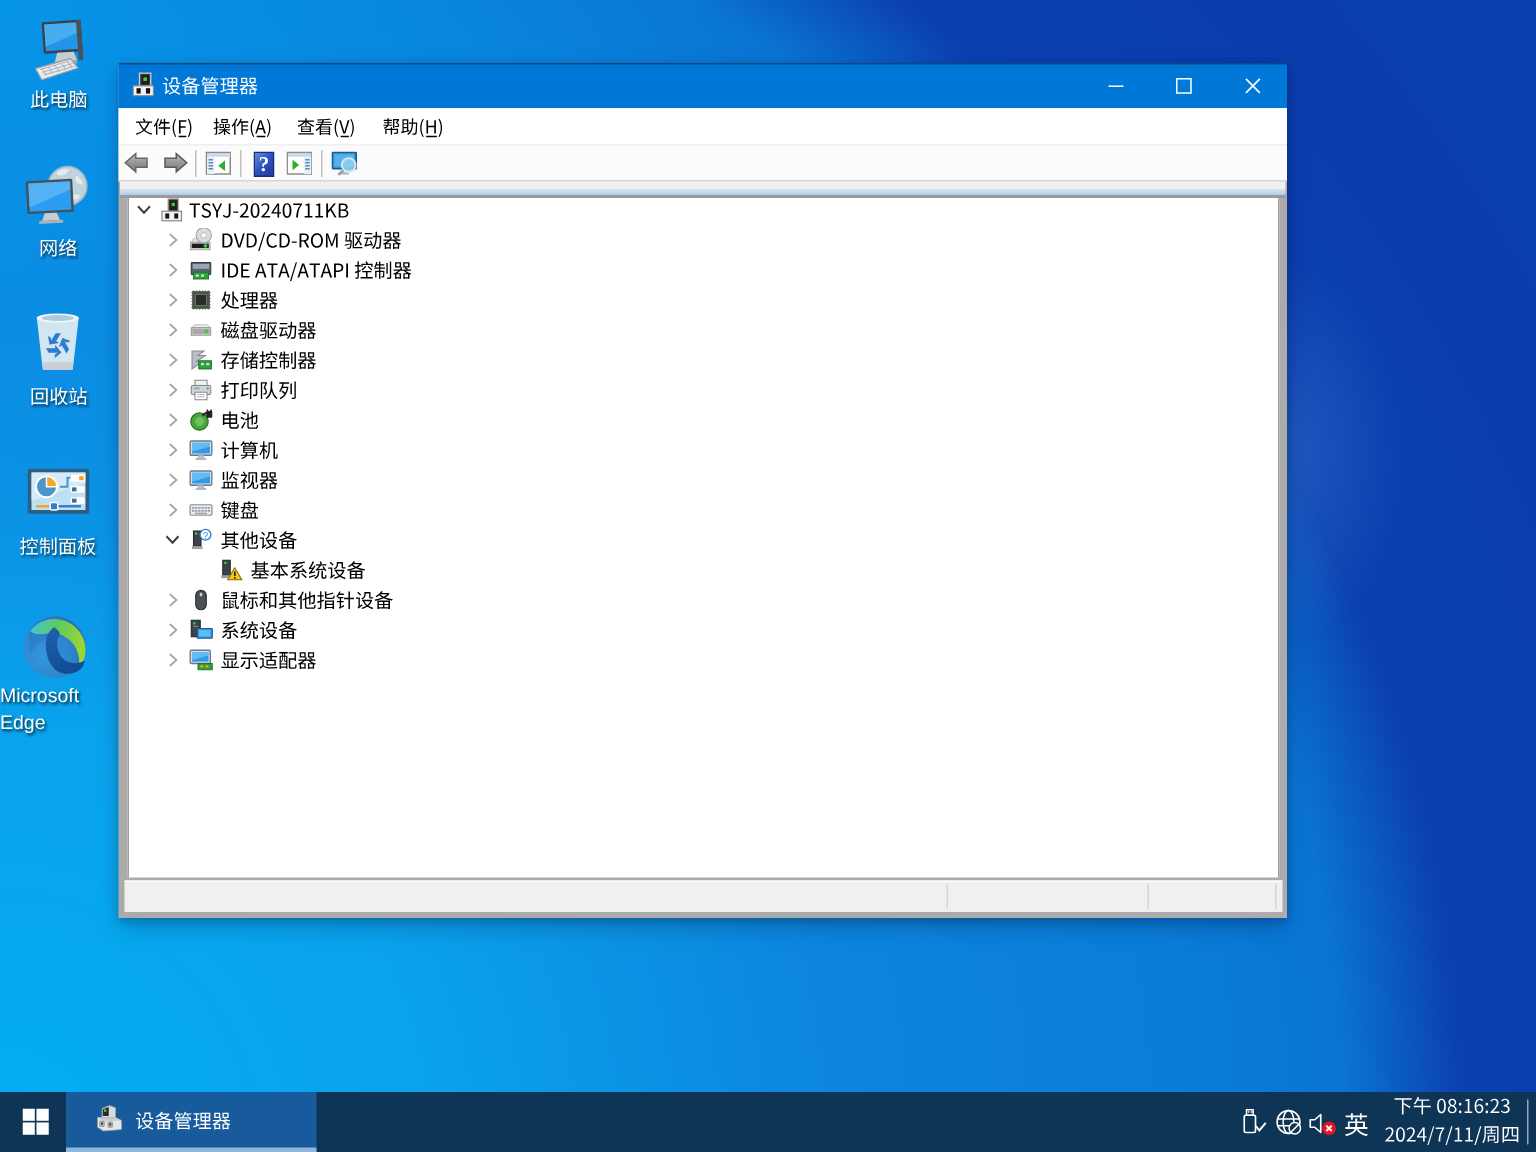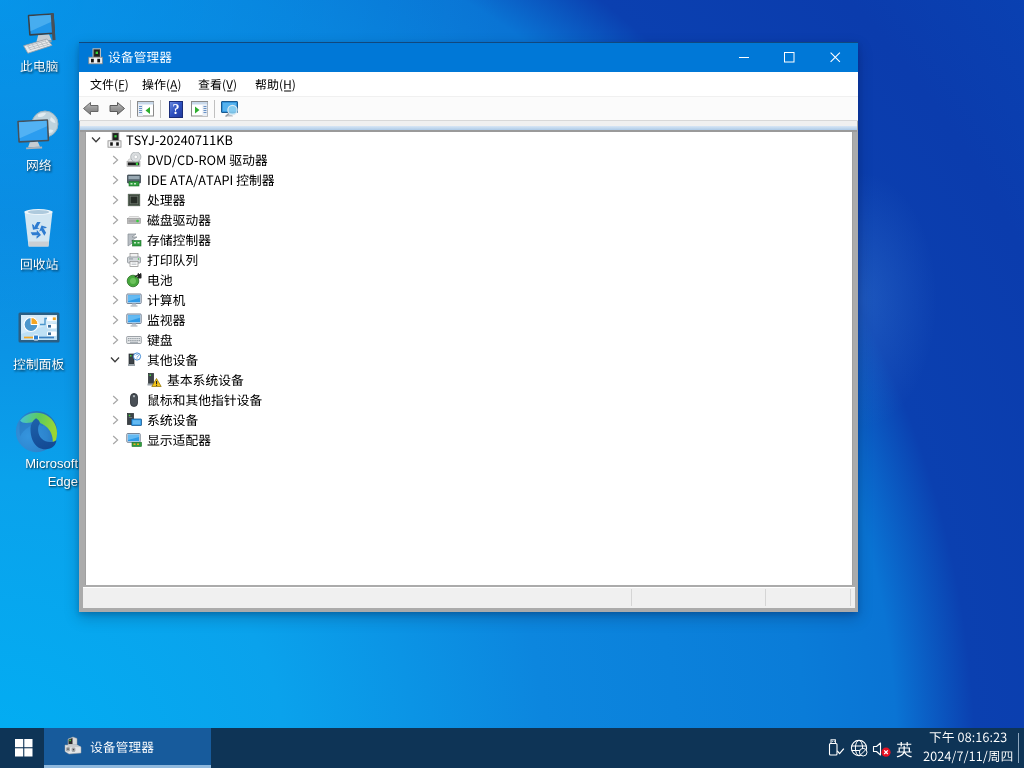--- a/index.html
+++ b/index.html
@@ -102,21 +102,21 @@
 <linearGradient id="en1" x1="0.3" y1="0" x2="0.6" y2="1">
         <stop offset="0" stop-color="#1d61aa"></stop>
         <stop offset="1" stop-color="#134a94"></stop>
       </linearGradient>
 </defs>
 <circle cx="24" cy="24" r="22" fill="url(#eb1)"></circle>
 <path d="M6.5 12.5 C10 15.5 15 15.5 19 14.5 C24 13.2 28 14 31 16.5 L31 18 C26 16 20 16.5 16 19 C12 21.5 8.5 25 6.5 29 C5.5 23.5 5.7 17 6.5 12.5 Z" fill="#1d5fa6" opacity="0.25"></path>
 <path d="M6.5 12.5 A22 22 0 0 1 45.9 26 C45.7 31 44.2 36.5 40.8 39.8 C42.3 33.5 41 26.5 37 21.5 C32.5 15.8 25 12.8 17.5 14.3 C13 15.3 9 15 6.5 12.5 Z" fill="url(#eg1)"></path>
 <path d="M23.5 9.8 C19.8 12.3 17.6 16.8 17.6 21.6 C17.5 29.5 20.5 37.5 26 41 C31 44 38.5 43.5 42.5 39.5 C44.3 37.6 45 35.5 45.3 33.3 C40.5 36.5 33.8 35.8 29.6 31.8 C25.4 27.4 24.8 20.5 26.8 16.4 C27.3 15.7 27.6 15.1 27.6 14.6 C27.4 12.6 25.6 11.2 23.5 9.8 Z" fill="url(#en1)"></path>
 </svg>
-<div class="abs" style="left:0px;top:455px;width:78px;text-align:right;color:#fff;font-size:13px;line-height:17.5px;text-shadow:1px 1.3px 2px rgba(0,0,0,.8)">Microsoft<br>Edge</div>
+<div class="abs" style="left:0px;top:455px;width:78px;text-align:left;color:#fff;font-size:13px;line-height:17.5px;text-shadow:1px 1.3px 2px rgba(0,0,0,.8)">Microsoft<br>Edge</div>
 <div class="abs" style="left:79px;top:42px;width:779px;height:570px;background:#ababab;box-shadow:0 6px 14px rgba(0,0,30,0.22), 0 2px 5px rgba(0,0,40,0.18)"></div>
 <div class="abs" style="left:79px;top:42px;width:779px;height:30px;background:#0078d7;border-top:1px solid #10487e"></div>
 <svg class="abs" style="left:88px;top:48px" width="16" height="17" viewBox="0 0 16 17">
 <rect x="5" y="0.8" width="7.5" height="8.7" fill="#3b3b3b" stroke="#c8c8c8" stroke-width="0.9"></rect>
 <rect x="6.3" y="2" width="5" height="6.3" fill="#1e1e1e"></rect>
 <rect x="7.6" y="3.6" width="2.4" height="2.4" fill="#35d13a"></rect>
 <rect x="0.8" y="9.2" width="13.5" height="6.6" fill="#f2f2f2" stroke="#8a8a8a" stroke-width="0.8"></rect>
 <rect x="3" y="10.8" width="2.8" height="3.6" fill="#141414"></rect>
 <rect x="9.3" y="10.8" width="2.8" height="3.6" fill="#141414"></rect>
 </svg>

